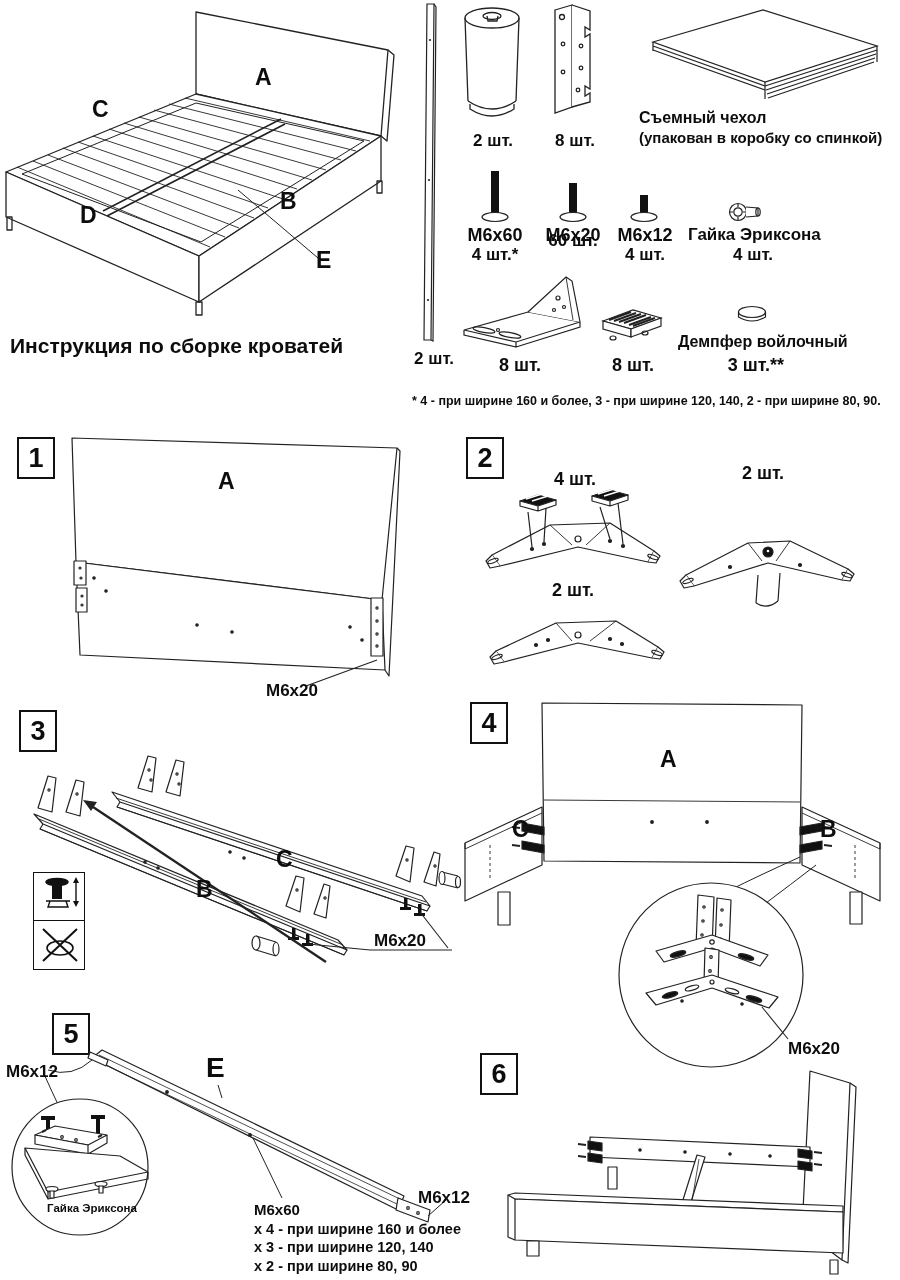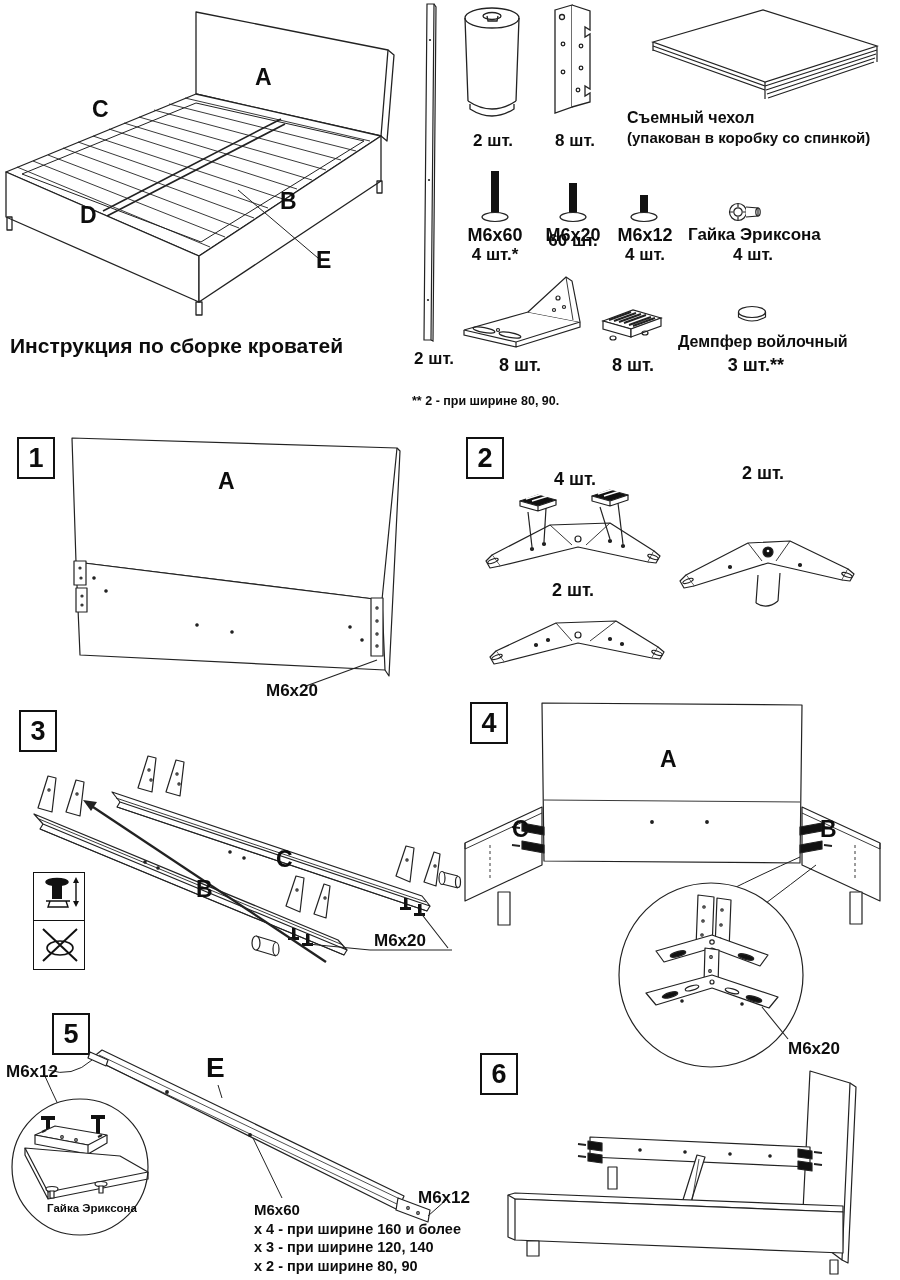--- a/index.html
+++ b/index.html
@@ -1,21 +1,21 @@
 <!DOCTYPE html>
 <html><head>
 <meta charset="utf-8">
 <style>
   html,body{margin:0;padding:0;background:#fff;}
   .page{position:relative;width:900px;height:1280px;background:#fff;overflow:hidden;
         font-family:"Liberation Sans",sans-serif;color:#0d0d0d;}
   svg.art{position:absolute;overflow:visible;}
   svg.art *{vector-effect:non-scaling-stroke;}
   .qty{position:absolute;font-weight:bold;font-size:17px;text-align:center;white-space:nowrap;}
-  .pname{position:absolute;font-weight:bold;font-size:16px;white-space:nowrap;}
+  .pname{position:absolute;font-weight:bold;font-size:16px;white-space:nowrap;margin-left:12px;}
   .letter{position:absolute;font-weight:bold;font-size:23px;}
   .letter-big{position:absolute;font-weight:bold;font-size:28px;}
   .fastener{position:absolute;font-weight:bold;font-size:17px;white-space:nowrap;}
   .stepnum{position:absolute;width:34px;height:38px;border:2px solid #111;background:#fff;
            display:flex;align-items:center;justify-content:center;
            font-size:27px;font-weight:bold;}
   .title{position:absolute;left:10px;top:333px;width:400px;
          font-weight:bold;font-size:21px;line-height:26px;}
   .url{position:absolute;left:10px;top:387px;width:400px;text-align:center;
        font-weight:bold;font-size:19px;}
@@ -165,21 +165,21 @@
   <div class="qty" style="left:594px;top:355px;width:78px;font-size:18px;">8 шт.</div>
 
   <svg class="art" style="left:735px;top:303px" width="40" height="28" viewBox="0 0 40 28" fill="none" stroke="#222" stroke-width="1.2">
     <ellipse cx="17" cy="9" rx="13.5" ry="5.5" fill="#fff"></ellipse>
     <path d="M3.5,9 L3.5,14 Q17,22 30.5,14 L30.5,9"></path>
   </svg>
   <div class="qty" style="left:678px;top:333px;width:156px;font-size:16px;">Демпфер войлочный</div>
   <div class="qty" style="left:700px;top:355px;width:112px;font-size:18px;">3 шт.**</div>
 
   <div class="foot">
-    <div>** 2 - при ширине 80, 90.</div>
+    <div>* 4 - при ширине 160 и более, 3 - при ширине 120, 140, 2 - при ширине 80, 90.</div>
   </div>
 
   <div class="stepnum" style="left:17px;top:437px;">
       <span>1</span>
     </div>
   <svg class="art" style="left:58px;top:428px" width="350" height="270" viewBox="0 0 350 270" fill="none" stroke="#222" stroke-width="1.2" stroke-linejoin="round">
     <path d="M14,10 L339,20 L324,172 L18,134 Z" fill="#fff"></path>
     <path d="M339,20 L342,23 L331,248 L327,242"></path>
     <path d="M18,134 L324,172 L327,242 L22,227 Z" fill="#fff"></path>
     <rect x="16" y="133" width="12" height="24" fill="#fff"></rect>

